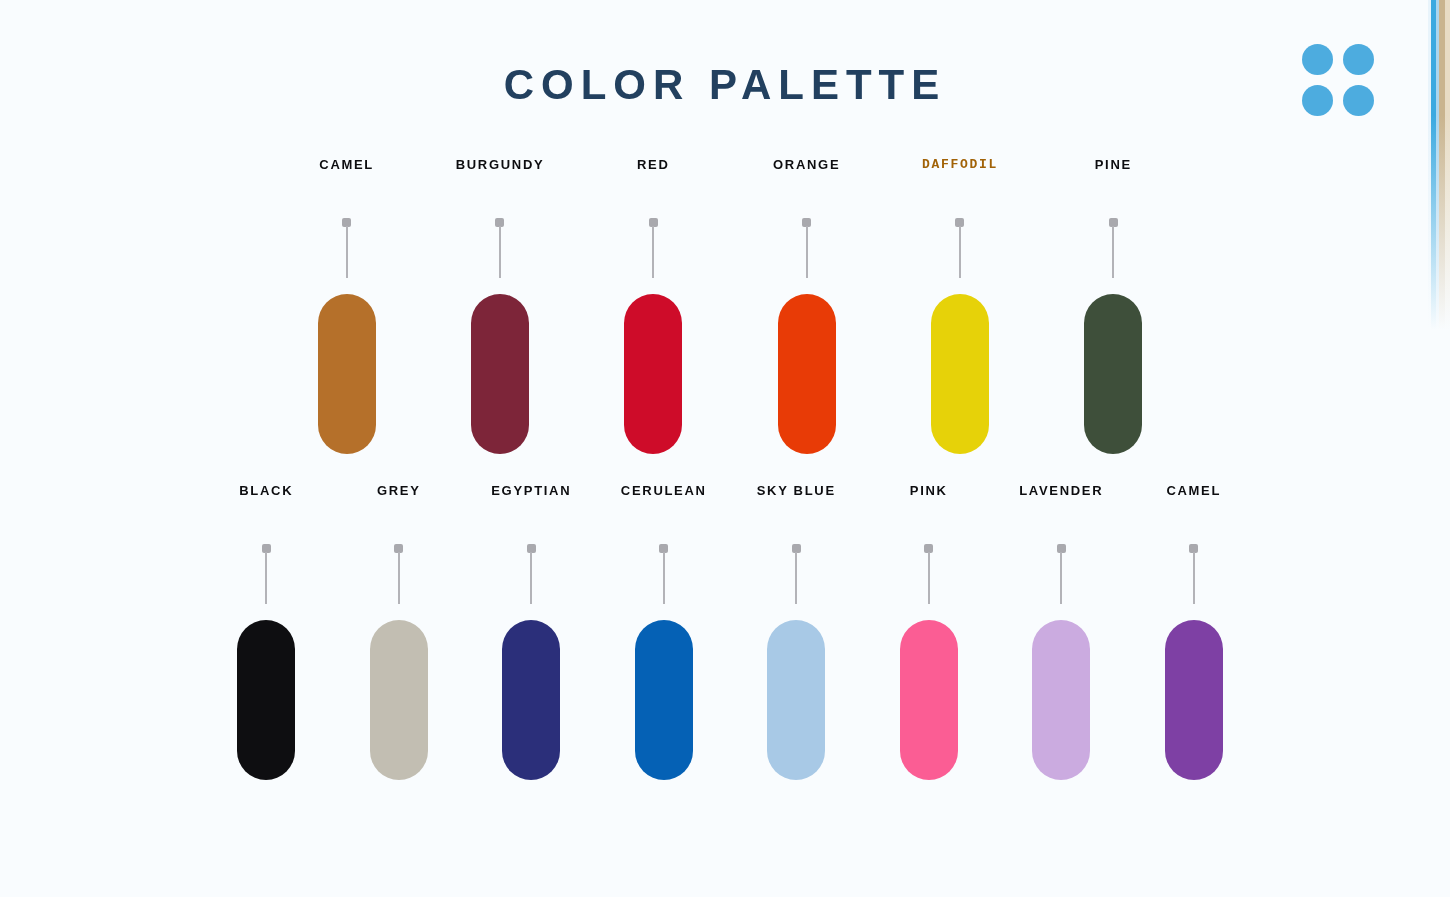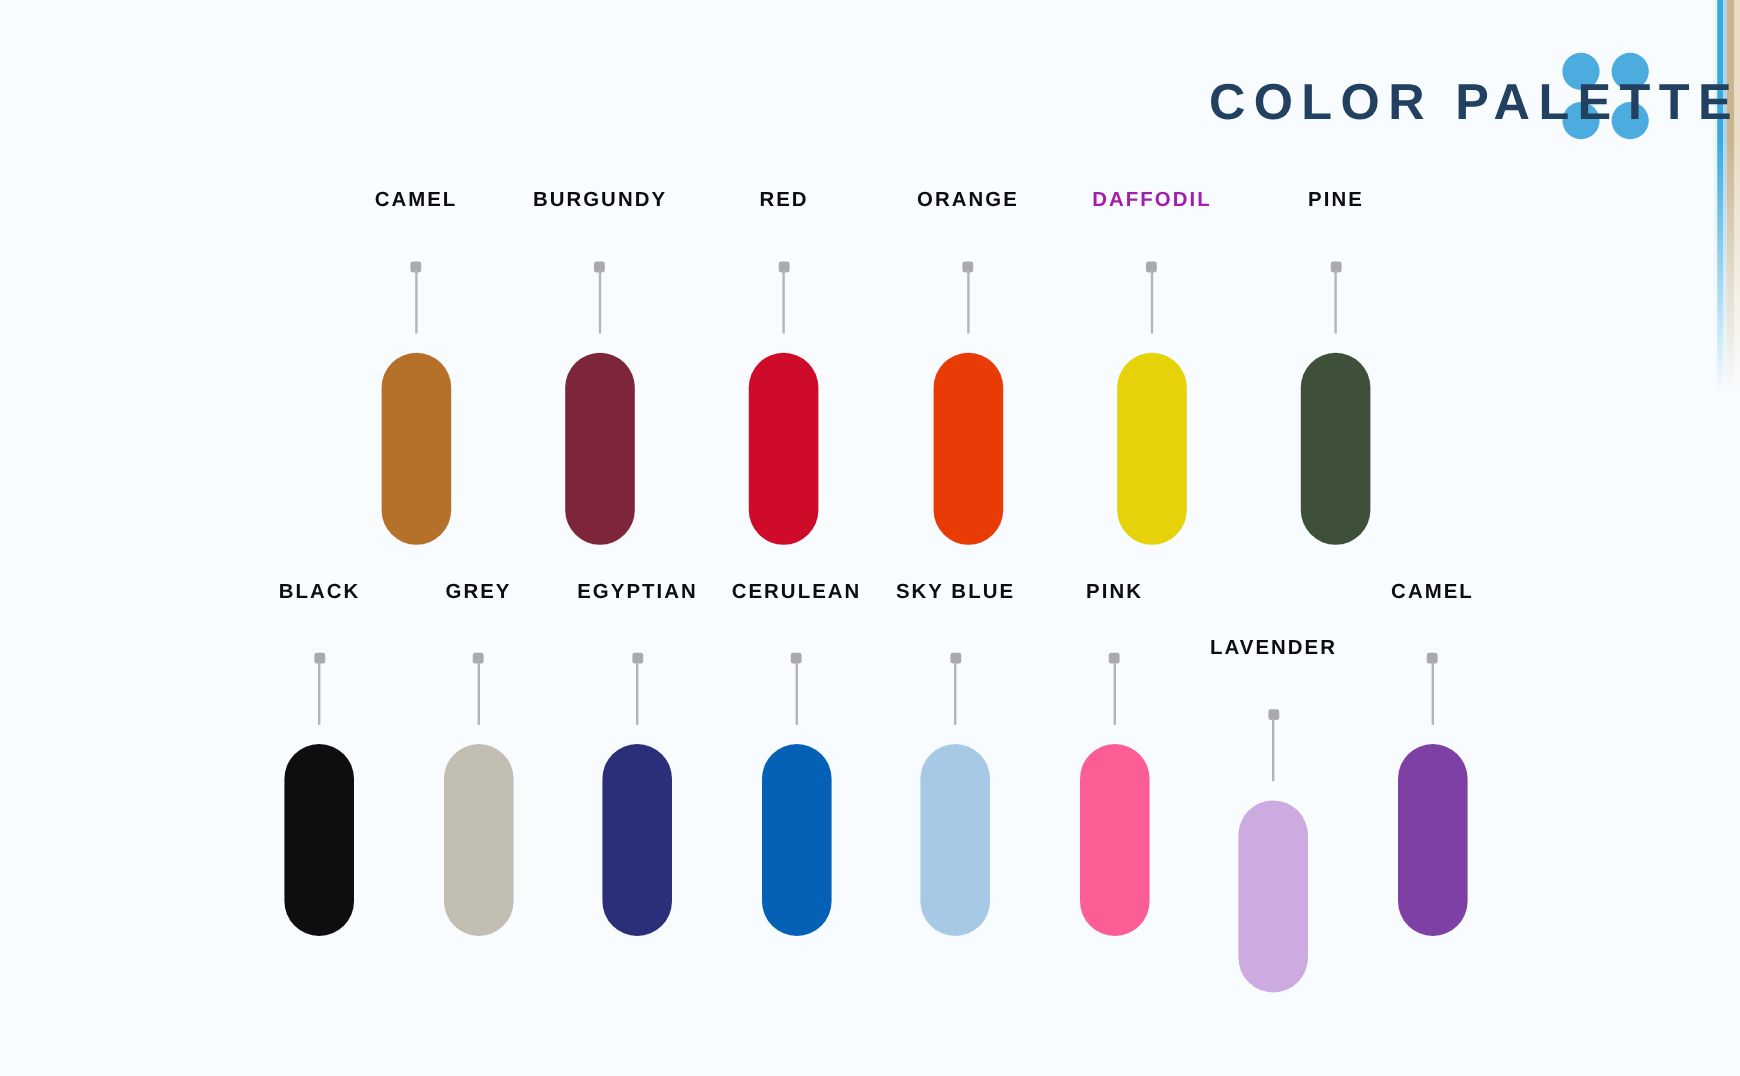--- a/index.html
+++ b/index.html
@@ -54,21 +54,21 @@
     height: 31px;
     border-radius: 50%;
   }
 
   
   #page-title {
     position: absolute;
     top: 64px;
     left: 0;
     width: 1450px;
-    text-align: right;
+    text-align: center;
     font-size: 42px;
     font-weight: 700;
     letter-spacing: 7px;
     line-height: 1;
   }
 
   
   .palette-row {
     position: absolute;
     display: flex;
@@ -88,21 +88,21 @@
   }
 
   .swatch-cell {
     display: flex;
     flex-direction: column;
     align-items: center;
     flex: 1 1 0;
   }
 
   .swatch-label {
-    font-size: 17px;
+    font-size: 13px;
     font-weight: 700;
     letter-spacing: 1.7px;
     color: #0d0d10;
     white-space: nowrap;
     line-height: 1;
     height: 16px;
   }
 
   .pin {
     margin-top: 44px;
@@ -186,21 +186,21 @@
     </div>
     <div class="swatch-cell">
       <div class="swatch-label" style="color: rgb(13, 13, 16);">ORANGE</div>
       <div class="pin">
         <span class="pin-head" style="background: rgb(169, 169, 174);"></span>
         <span class="pin-stem" style="background: rgb(179, 179, 184);"></span>
       </div>
       <div class="swatch" style="background: rgb(232, 59, 6);"></div>
     </div>
     <div class="swatch-cell">
-      <div class="swatch-label" style="color: #a21caf;">DAFFODIL</div>
+      <div class="swatch-label" style="color: #a16207; font-family: Liberation Mono, monospace;">DAFFODIL</div>
       <div class="pin">
         <span class="pin-head" style="background: rgb(169, 169, 174);"></span>
         <span class="pin-stem" style="background: rgb(179, 179, 184);"></span>
       </div>
       <div class="swatch" style="background: rgb(230, 210, 9);"></div>
     </div>
     <div class="swatch-cell">
       <div class="swatch-label" style="color: rgb(13, 13, 16);">PINE</div>
       <div class="pin">
         <span class="pin-head" style="background: rgb(169, 169, 174);"></span>
@@ -252,21 +252,21 @@
     </div>
     <div class="swatch-cell">
       <div class="swatch-label" style="color: rgb(13, 13, 16);">PINK</div>
       <div class="pin">
         <span class="pin-head" style="background: rgb(169, 169, 174);"></span>
         <span class="pin-stem" style="background: rgb(179, 179, 184);"></span>
       </div>
       <div class="swatch" style="background: rgb(251, 93, 148);"></div>
     </div>
     <div class="swatch-cell">
-      <div class="swatch-label" style="color: rgb(13, 13, 16); margin-top: 47px;">LAVENDER</div>
+      <div class="swatch-label" style="color: rgb(13, 13, 16);">LAVENDER</div>
       <div class="pin">
         <span class="pin-head" style="background: rgb(169, 169, 174);"></span>
         <span class="pin-stem" style="background: rgb(179, 179, 184);"></span>
       </div>
       <div class="swatch" style="background: rgb(203, 171, 224);"></div>
     </div>
     <div class="swatch-cell">
       <div class="swatch-label" style="color: rgb(13, 13, 16);">CAMEL</div>
       <div class="pin">
         <span class="pin-head" style="background: rgb(169, 169, 174);"></span>

